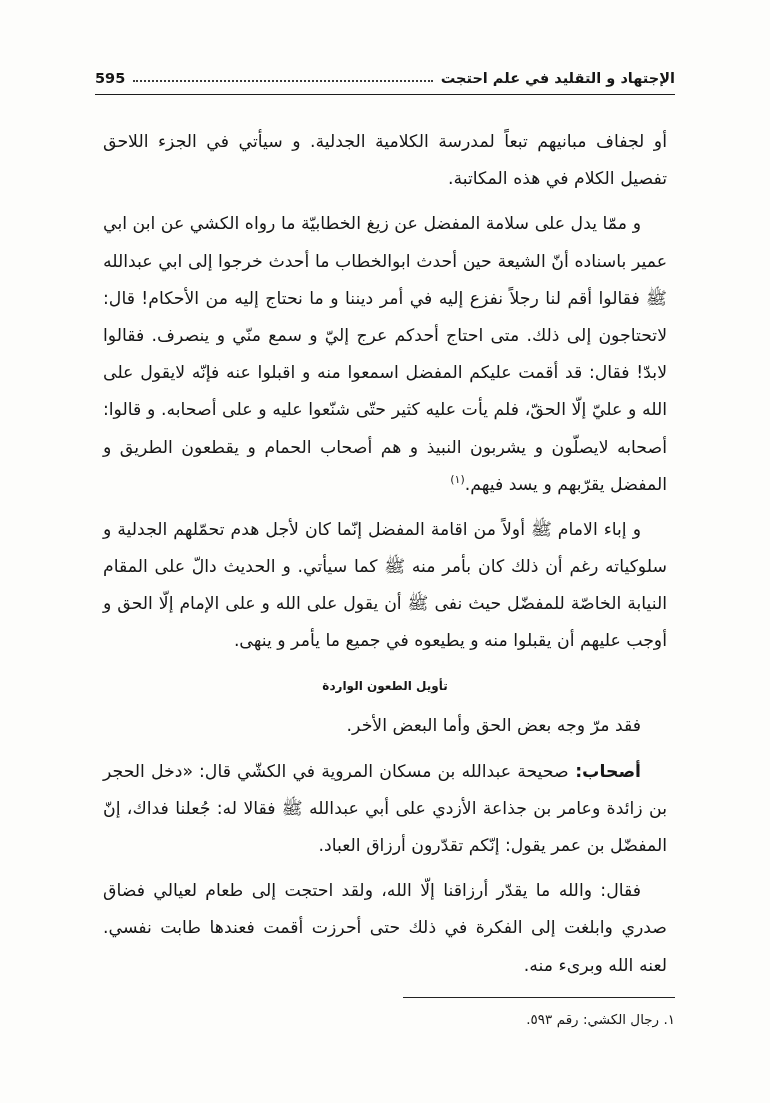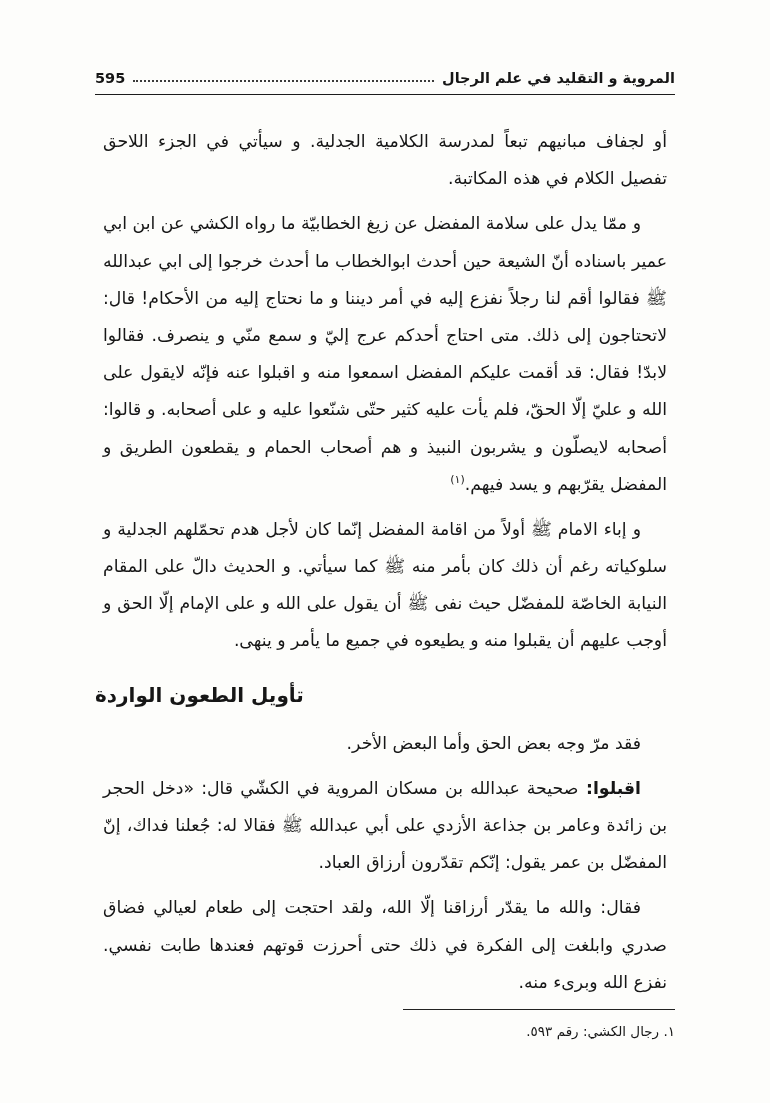--- a/index.html
+++ b/index.html
@@ -50,22 +50,22 @@
   }
   .body-text p { margin: 8px; }
   .indent { text-indent: 26px; }
   .footnote-marker {
     font-size: 11px;
     vertical-align: super;
     line-height: 0;
   }
   .section-heading {
     direction: rtl;
-    text-align: left;
-    font-size: 20px;
+    text-align: center;
+    font-size: 12px;
     font-weight: bold;
     margin: 14px 0 6px 0;
   }
   .lead-bold { font-weight: bold; }
   
   .page-foot {
     margin-top: auto;
     direction: rtl;
     padding-bottom: 72px;
   }
@@ -80,42 +80,42 @@
     text-align: right;
     line-height: 1.6;
   }
 </style>
 </head>
 <body>
 
 <div class="page">
 
   <header class="running-head">
-    <span>المروية و التقليد في علم الرجال</span>
+    <span>الإجتهاد و التقليد في علم احتجت</span>
     <span class="dot-leader"></span>
     <span>595</span>
   </header>
 
   <hr class="header-rule">
 
   <main class="body-text">
 
     <p>أو لجفاف مبانيهم تبعاً لمدرسة الكلامية الجدلية. و سيأتي في الجزء اللاحق تفصيل الكلام في هذه المكاتبة.</p>
 
     <p class="indent"><span>و ممّا يدل على سلامة المفضل عن زيغ الخطابيّة ما رواه الكشي عن ابن ابي عمير باسناده أنّ الشيعة حين أحدث ابوالخطاب ما أحدث خرجوا إلى ابي عبدالله ﷺ فقالوا أقم لنا رجلاً نفزع إليه في أمر ديننا و ما نحتاج إليه من الأحكام! قال: لاتحتاجون إلى ذلك. متى احتاج أحدكم عرج إليّ و سمع منّي و ينصرف. فقالوا لابدّ! فقال: قد أقمت عليكم المفضل اسمعوا منه و اقبلوا عنه فإنّه لايقول على الله و عليّ إلّا الحقّ، فلم يأت عليه كثير حتّى شنّعوا عليه و على أصحابه. و قالوا: أصحابه لايصلّون و يشربون النبيذ و هم أصحاب الحمام و يقطعون الطريق و المفضل يقرّبهم و يسد فيهم.</span><span class="footnote-marker">(١)</span></p>
 
     <p class="indent">و إباء الامام ﷺ أولاً من اقامة المفضل إنّما كان لأجل هدم تحمّلهم الجدلية و سلوكياته رغم أن ذلك كان بأمر منه ﷺ كما سيأتي. و الحديث دالّ على المقام النيابة الخاصّة للمفضّل حيث نفى ﷺ أن يقول على الله و على الإمام إلّا الحق و أوجب عليهم أن يقبلوا منه و يطيعوه في جميع ما يأمر و ينهى.</p>
 
     <h2 class="section-heading">تأويل الطعون الواردة</h2>
 
     <p class="indent">فقد مرّ وجه بعض الحق وأما البعض الأخر.</p>
 
-    <p class="indent"><span class="lead-bold">اقبلوا: </span><span>صحيحة عبدالله بن مسكان المروية في الكشّي قال: «دخل الحجر بن زائدة وعامر بن جذاعة الأزدي على أبي عبدالله ﷺ فقالا له: جُعلنا فداك، إنّ المفضّل بن عمر يقول: إنّكم تقدّرون أرزاق العباد.</span></p>
+    <p class="indent"><span class="lead-bold">أصحاب: </span><span>صحيحة عبدالله بن مسكان المروية في الكشّي قال: «دخل الحجر بن زائدة وعامر بن جذاعة الأزدي على أبي عبدالله ﷺ فقالا له: جُعلنا فداك، إنّ المفضّل بن عمر يقول: إنّكم تقدّرون أرزاق العباد.</span></p>
 
-    <p class="indent">فقال: والله ما يقدّر أرزاقنا إلّا الله، ولقد احتجت إلى طعام لعيالي فضاق صدري وابلغت إلى الفكرة في ذلك حتى أحرزت قوتهم فعندها طابت نفسي. نفزع الله وبرىء منه.</p>
+    <p class="indent">فقال: والله ما يقدّر أرزاقنا إلّا الله، ولقد احتجت إلى طعام لعيالي فضاق صدري وابلغت إلى الفكرة في ذلك حتى أحرزت أقمت فعندها طابت نفسي. لعنه الله وبرىء منه.</p>
 
   </main>
 
   <footer class="page-foot">
     <hr class="footnote-rule">
     <p class="footnote-text">١. رجال الكشي: رقم ٥٩٣.</p>
   </footer>
 
 </div>
 

